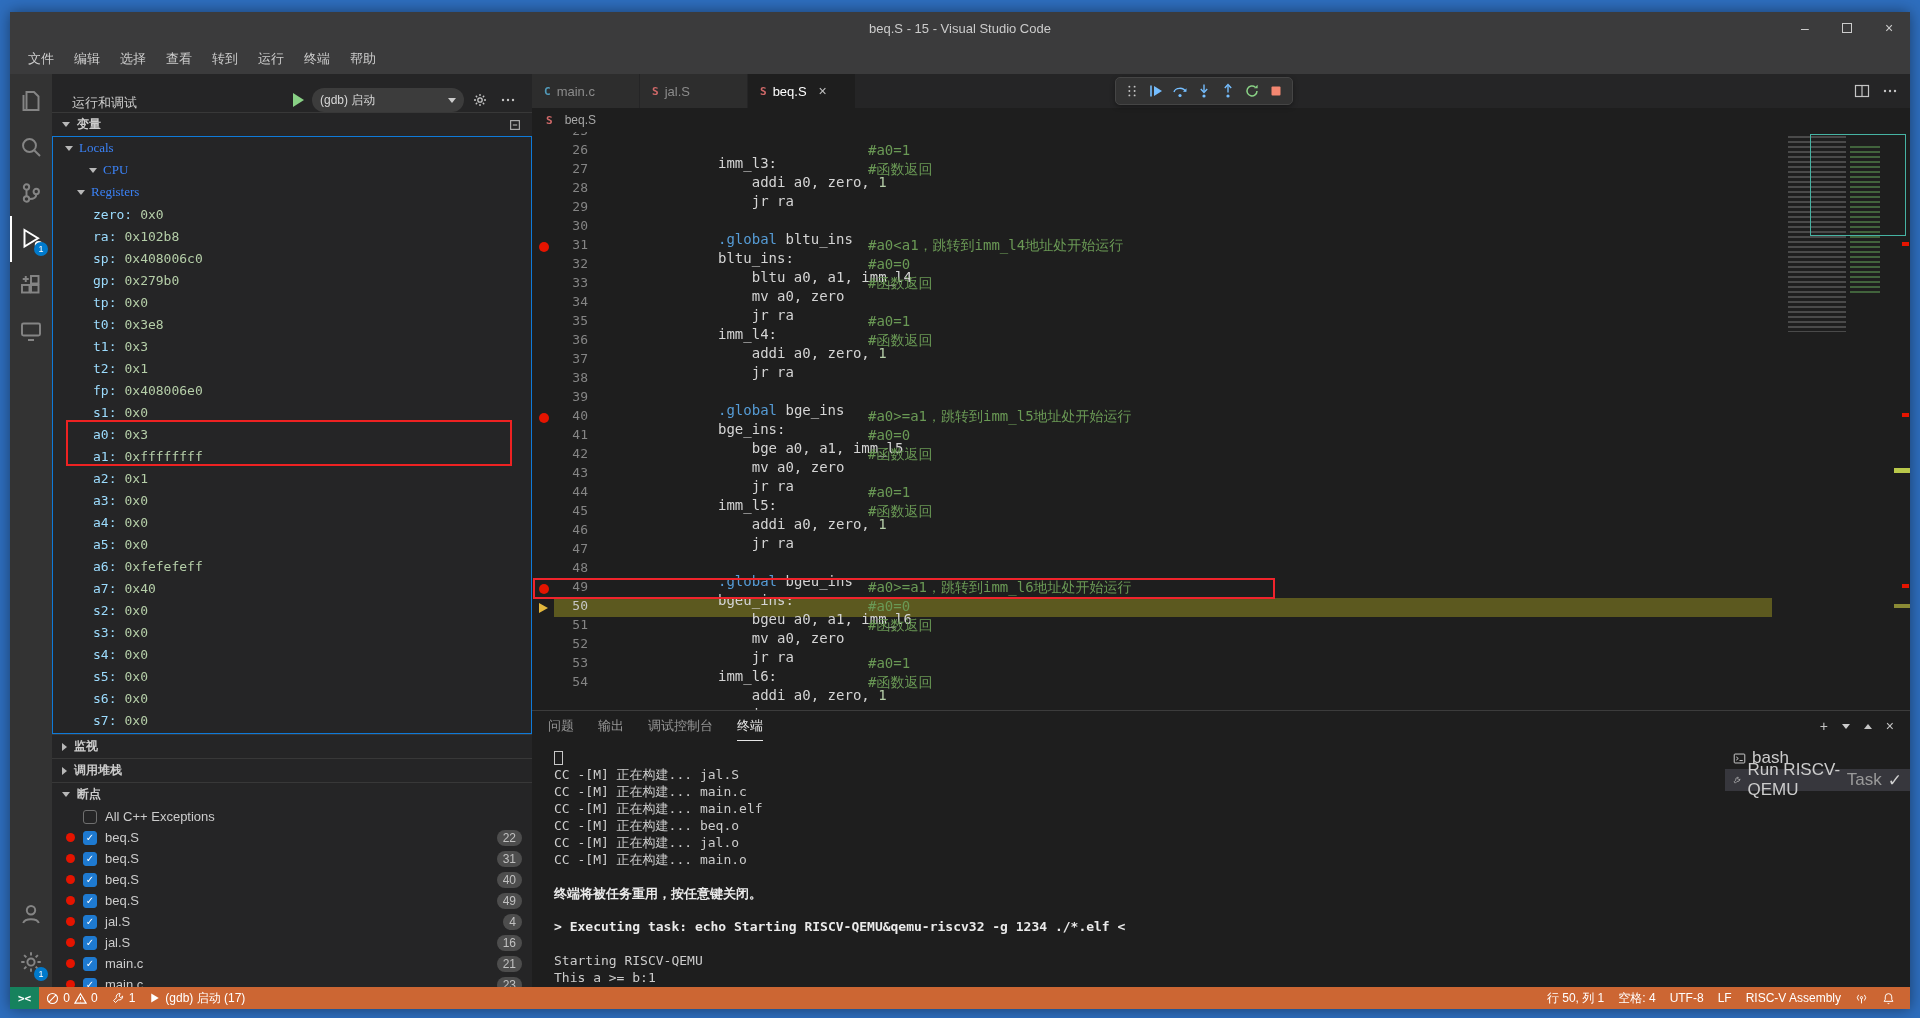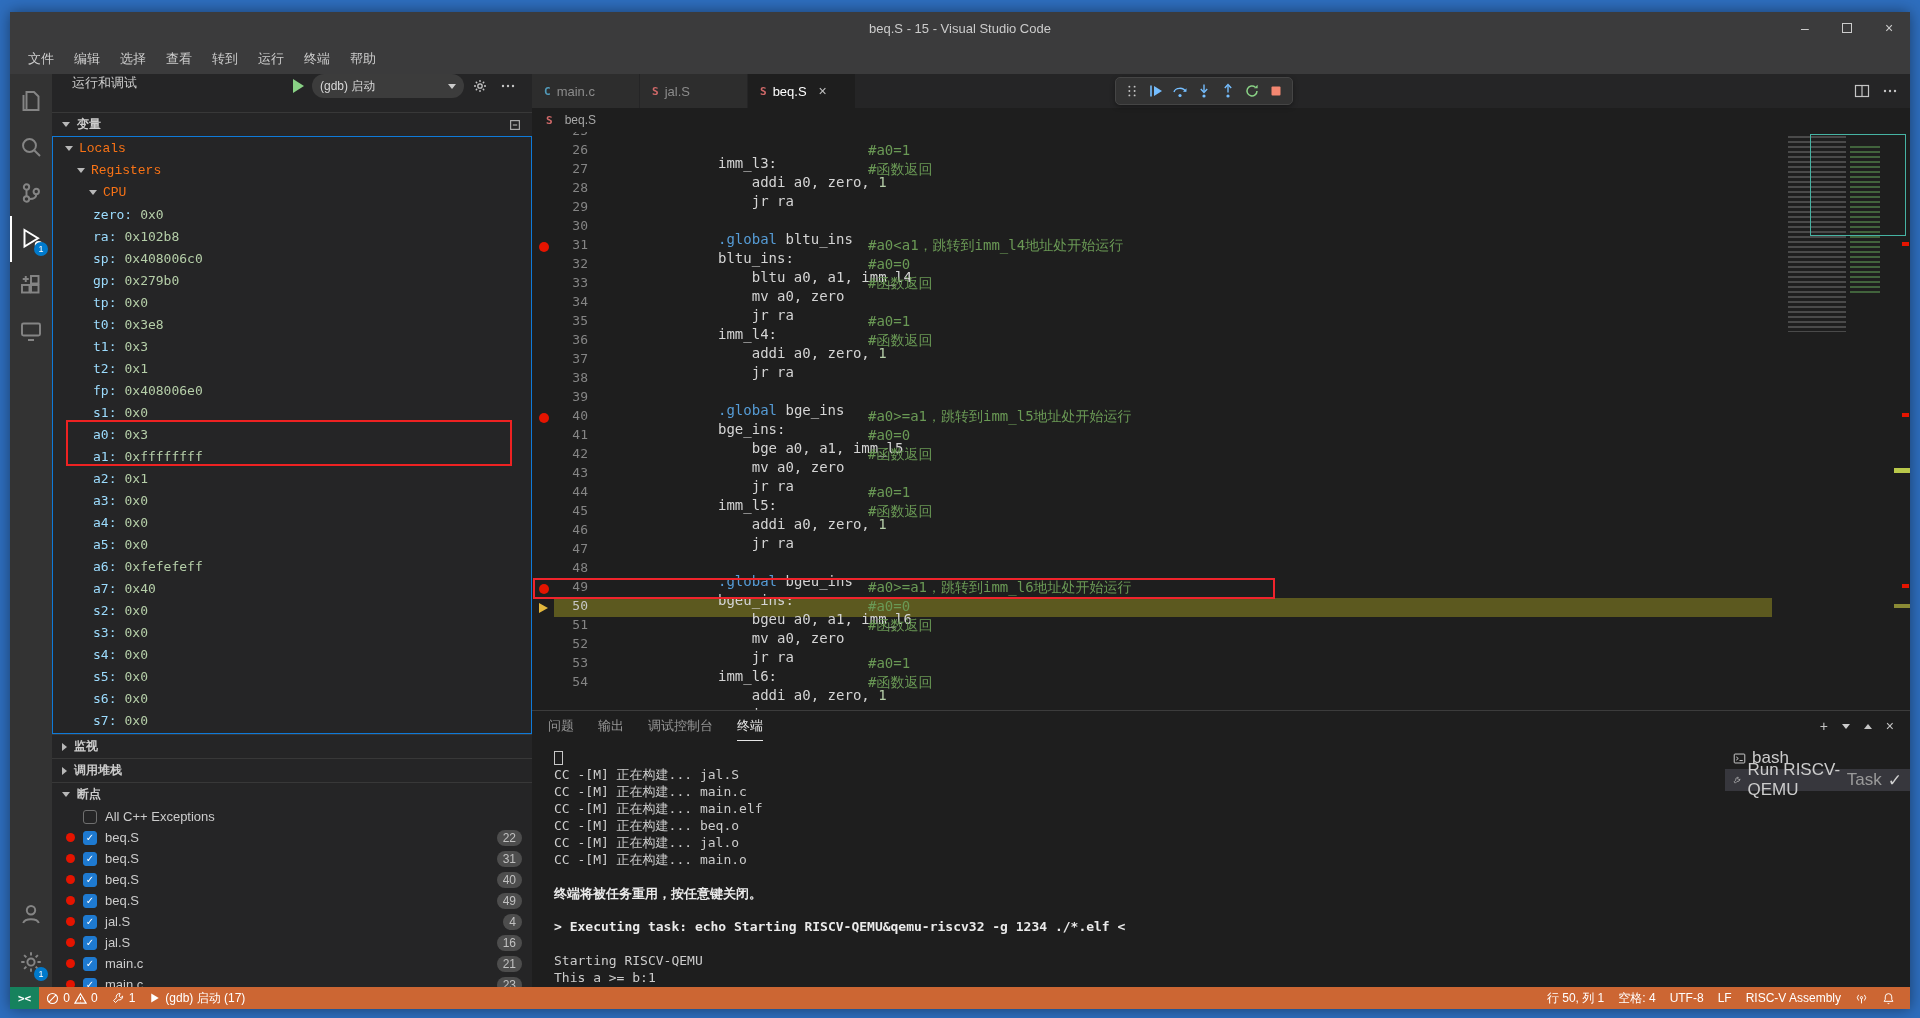--- a/index.html
+++ b/index.html
@@ -20,40 +20,40 @@
 .main{flex:1;display:flex;min-height:0}
 
 .activitybar{width:42px;background:#333333;display:flex;flex-direction:column;align-items:center;flex:none;padding-top:4px}
 .ab-item{width:42px;height:46px;display:flex;align-items:center;justify-content:center;position:relative;color:#858585}
 .ab-item.active{color:#ffffff;border-left:2px solid #ffffff}
 .ab-badge{position:absolute;right:4px;bottom:6px;background:#007acc;color:#fff;font-size:9px;min-width:14px;height:14px;border-radius:7px;display:flex;align-items:center;justify-content:center;padding:0 2px}
 .ab-badge:empty{display:none}
 .ab-spacer{margin-top:auto}
 
 .sidebar{width:480px;background:#252526;display:flex;flex-direction:column;flex:none;min-height:0;overflow:hidden}
-.sb-header{height:38px;display:flex;align-items:flex-start;padding:0 12px 0 20px;flex:none}
+.sb-header{height:38px;display:flex;align-items:flex-end;padding:0 12px 0 20px;flex:none}
 .sb-title{font-size:13px;color:#cccccc;white-space:nowrap}
 .launch{display:flex;align-items:center;margin-left:auto}
 .play-tri{width:0;height:0;border-left:11px solid #89d185;border-top:7px solid transparent;border-bottom:7px solid transparent;margin-right:8px}
 .launch-select{width:152px;height:24px;background:#3c3c3c;display:flex;align-items:center;padding:0 8px;color:#d8d8d8;font-size:12px;border-radius:12px}
 .chev-dn{width:0;height:0;border-top:5px solid #cccccc;border-left:4px solid transparent;border-right:4px solid transparent}
 .launch-select .chev-dn{margin-left:auto}
 .icon-btn{width:24px;height:24px;display:flex;align-items:center;justify-content:center;color:#c5c5c5;margin-left:4px;font-size:15px}
 .section-h{height:24px;display:flex;align-items:center;padding:0 10px;border-top:1px solid #383838;color:#cccccc;font-size:12px;font-weight:bold;flex:none}
 .chev{width:0;height:0;margin-right:7px;flex:none}
 .chev.down{border-top:5px solid #b8b8b8;border-left:4px solid transparent;border-right:4px solid transparent}
 .chev.right{border-left:5px solid #b8b8b8;border-top:4px solid transparent;border-bottom:4px solid transparent}
 .sec-action{margin-left:auto;color:#b0b0b0}
 .vars-tree{position:relative;height:598px;flex:none;border:1px solid #0f7ad8;overflow:hidden}
 .var-row{height:22px;display:flex;align-items:center;font:13px "DejaVu Sans Mono","Liberation Mono",monospace}
 .l1{padding-left:12px}.l2{padding-left:24px}.l3{padding-left:36px}.l4{padding-left:40px}
 .var-chev{display:none;width:0;height:0;border-top:5px solid #b8b8b8;border-left:4px solid transparent;border-right:4px solid transparent;margin-right:6px}
 .var-row.isgrp .var-chev{display:block}
 .var-name{color:#9cdcfe}
-.var-row.isgrp .var-name{color:#f97316;font-family:Liberation Mono, monospace}
+.var-row.isgrp .var-name{color:#3b82f6;font-family:Liberation Serif, serif}
 .var-val{color:#b5cea8;margin-left:8px}
 .var-val:empty{display:none}
 .annot-regs{position:absolute;left:13px;top:283px;width:446px;height:46px;border:2px solid #ee2222;z-index:5;pointer-events:none}
 .bp-list{flex:1;overflow:hidden}
 .bp-row{height:21px;display:flex;align-items:center;padding:0 10px 0 14px;font-size:13px;color:#cccccc}
 .bpdot{width:9px;height:9px;border-radius:50%;background:#e51400;margin-right:8px;visibility:hidden;flex:none}
 .bp-row.hasdot .bpdot{visibility:visible}
 .cb{width:14px;height:14px;border:1px solid #6f6f6f;border-radius:3px;margin-right:8px;display:flex;align-items:center;justify-content:center;font-size:10px;color:#fff;flex:none}
 .bp-row.checked .cb{background:#1e7ad1;border-color:#1e7ad1}
 .cb .tick{visibility:hidden}
@@ -261,29 +261,29 @@
       <div class="vars-tree">
 
         <div class="annot-regs"></div>
 
           <div class="var-row isgrp l1">
             <span class="var-chev"></span>
             <span class="var-name">Locals</span>
 
           </div>
 
+          <div class="var-row isgrp l3">
+            <span class="var-chev"></span>
+            <span class="var-name">CPU</span>
+
+          </div>
+
           <div class="var-row isgrp l2">
             <span class="var-chev"></span>
             <span class="var-name">Registers</span>
-
-          </div>
-
-          <div class="var-row isgrp l3">
-            <span class="var-chev"></span>
-            <span class="var-name">CPU</span>
 
           </div>
 
           <div class="var-row l4">
 
             <span class="var-name">zero:</span>
             <span class="var-val">0x0</span>
           </div>
 
           <div class="var-row l4">

